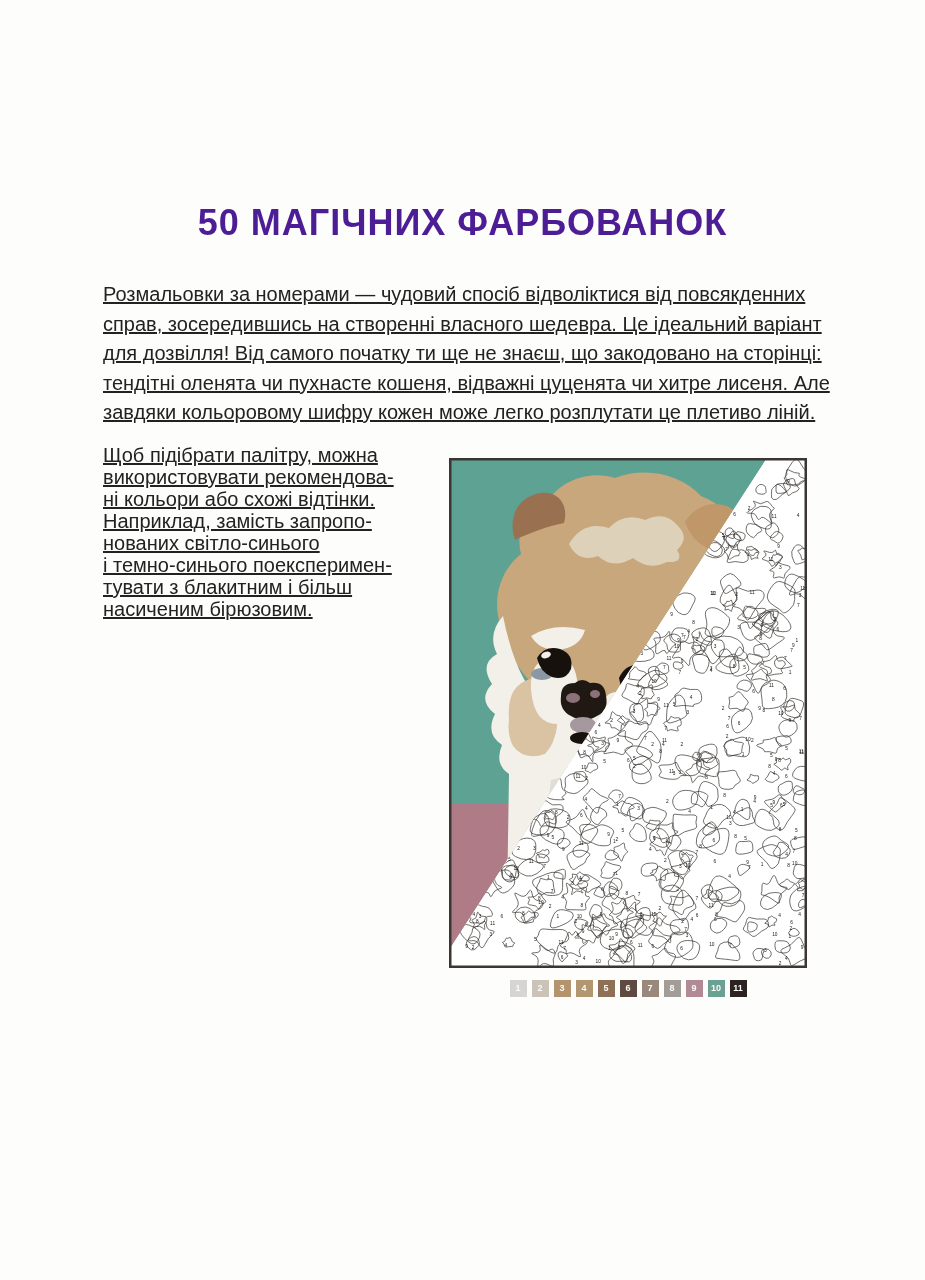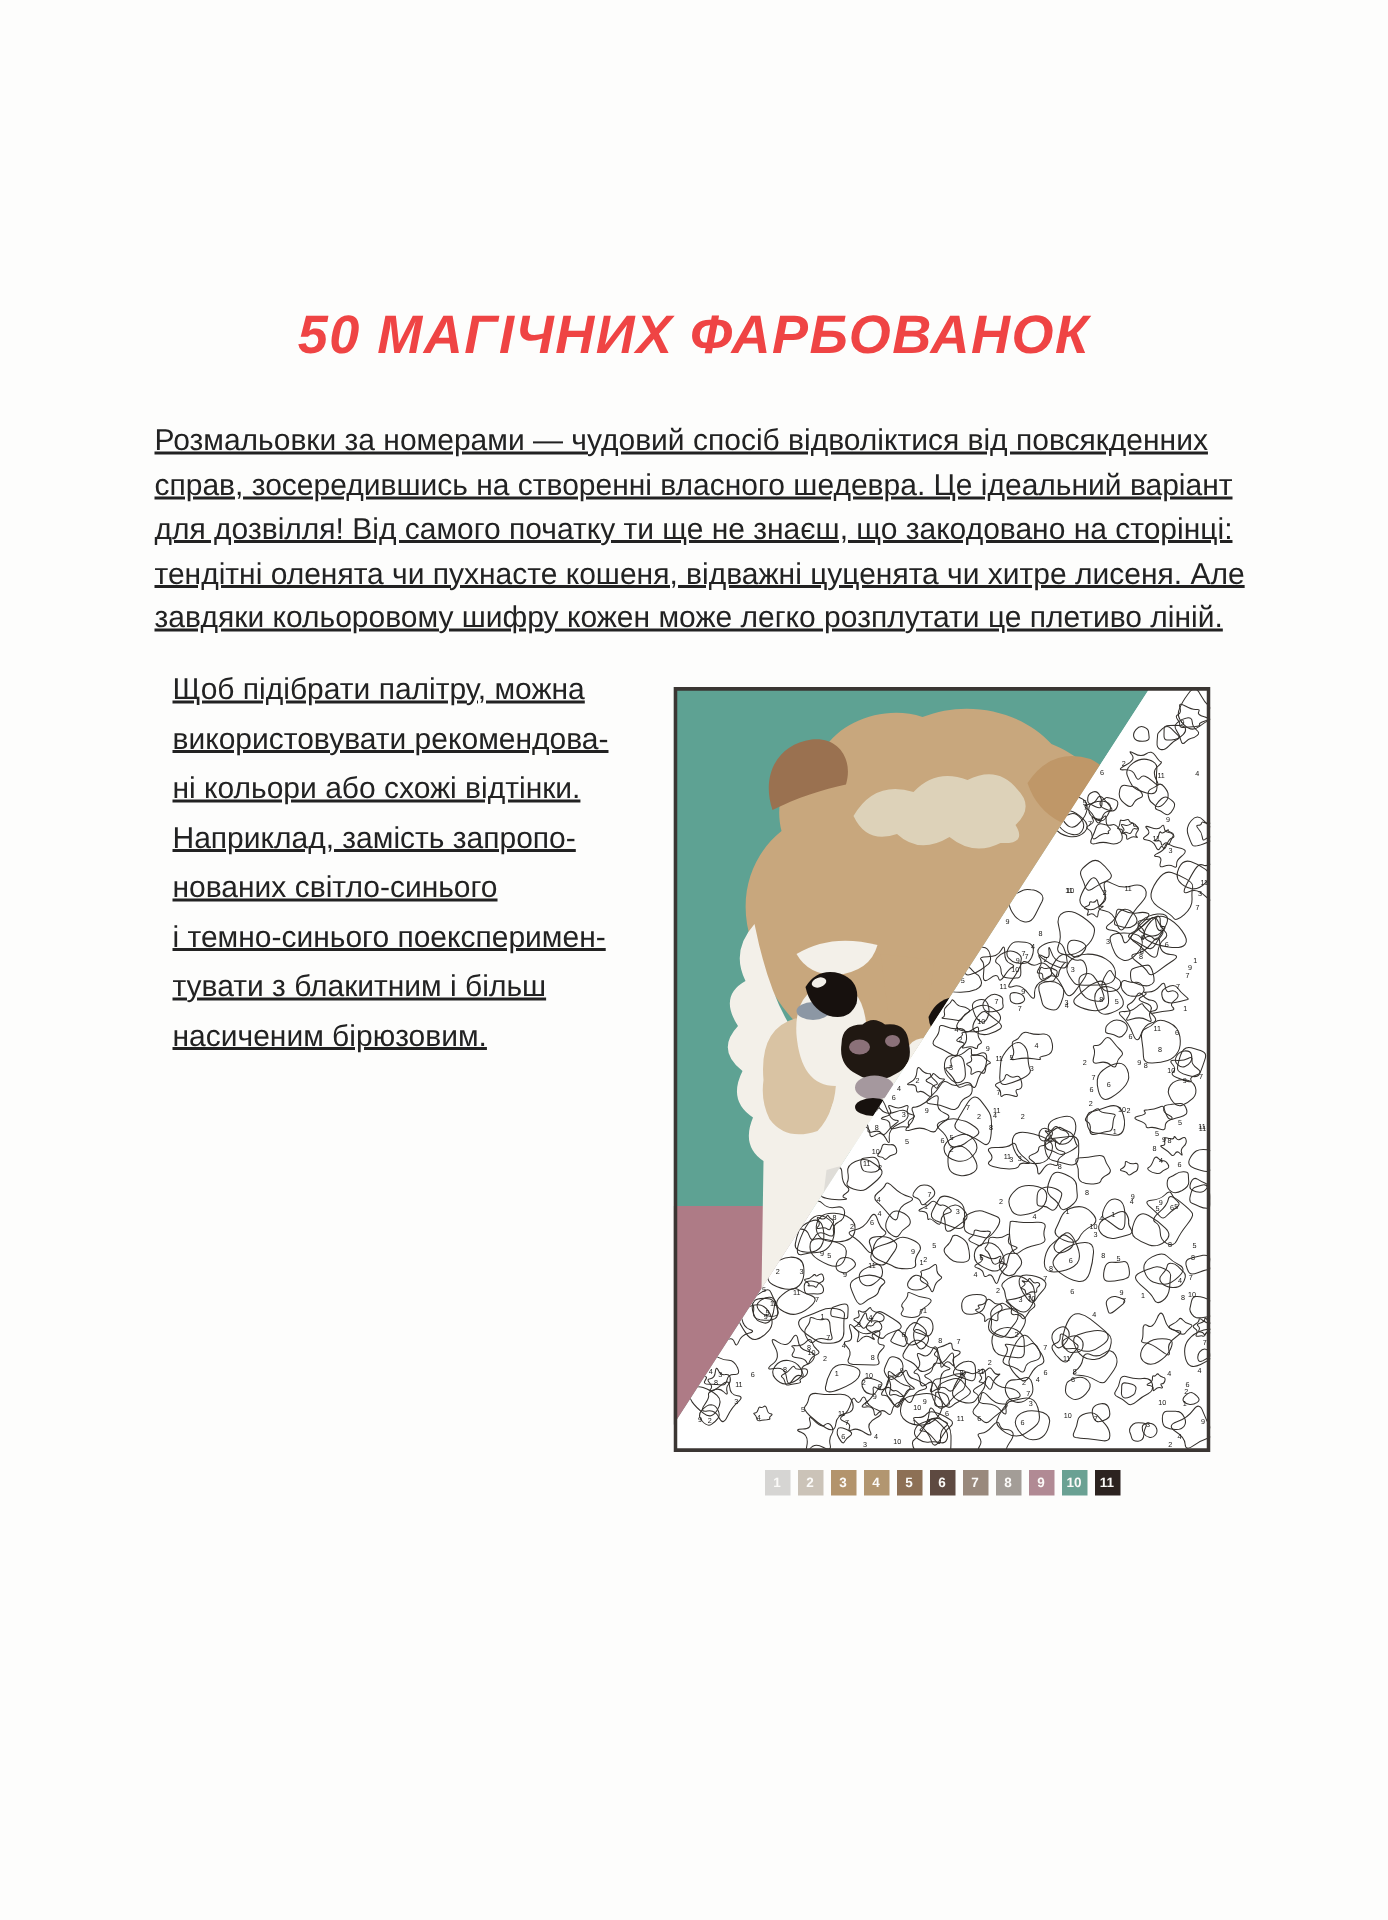--- a/index.html
+++ b/index.html
@@ -15,22 +15,22 @@
     margin:0;text-align:center;
     font-size:36px;font-weight:bold;letter-spacing:1px;
     color:#474c59;
   }
   .pre{white-space:pre;text-decoration:underline;}
   .intro{
     position:absolute;left:103px;top:280px;width:740px;
     font-size:20px;line-height:29.5px;color:#222;
   }
   .col-para-1{
-    position:absolute;left:115px;top:444px;width:345px;
-    font-size:20px;line-height:33px;color:#222;
+    position:absolute;left:103px;top:444px;width:345px;
+    font-size:20px;line-height:22px;color:#222;
   }
   .col-para-2{
     position:absolute;left:103px;top:698px;width:345px;
     font-size:20px;line-height:29.5px;color:#222;
   }
   .illustration{
     position:absolute;left:449px;top:458px;width:358px;height:510px;
   }
   .palette{
     position:absolute;left:449px;top:980px;width:358px;
@@ -40,21 +40,21 @@
     width:17px;height:17px;flex:0 0 17px;
     display:flex;align-items:center;justify-content:center;
     font-size:9px;font-weight:bold;line-height:1;
   }
 </style>
 </head>
 <body>
 
 <div class="page" style="background: rgb(253, 253, 252);">
 
-  <h1 class="page-title" style="color: #ef4444; font-style: italic;">50 МАГІЧНИХ ФАРБОВАНОК</h1>
+  <h1 class="page-title" style="color: #4c1d95;">50 МАГІЧНИХ ФАРБОВАНОК</h1>
 
   <div class="intro pre">Розмальовки за номерами — чудовий спосіб відволіктися від повсякденних
 справ, зосередившись на створенні власного шедевра. Це ідеальний варіант
 для дозвілля! Від самого початку ти ще не знаєш, що закодовано на сторінці:
 тендітні оленята чи пухнасте кошеня, відважні цуценята чи хитре лисеня. Але
 завдяки кольоровому шифру кожен може легко розплутати це плетиво ліній.</div>
 
   <div class="col-para-1 pre">Щоб підібрати палітру, можна
 використовувати рекомендова-
 ні кольори або схожі відтінки.

